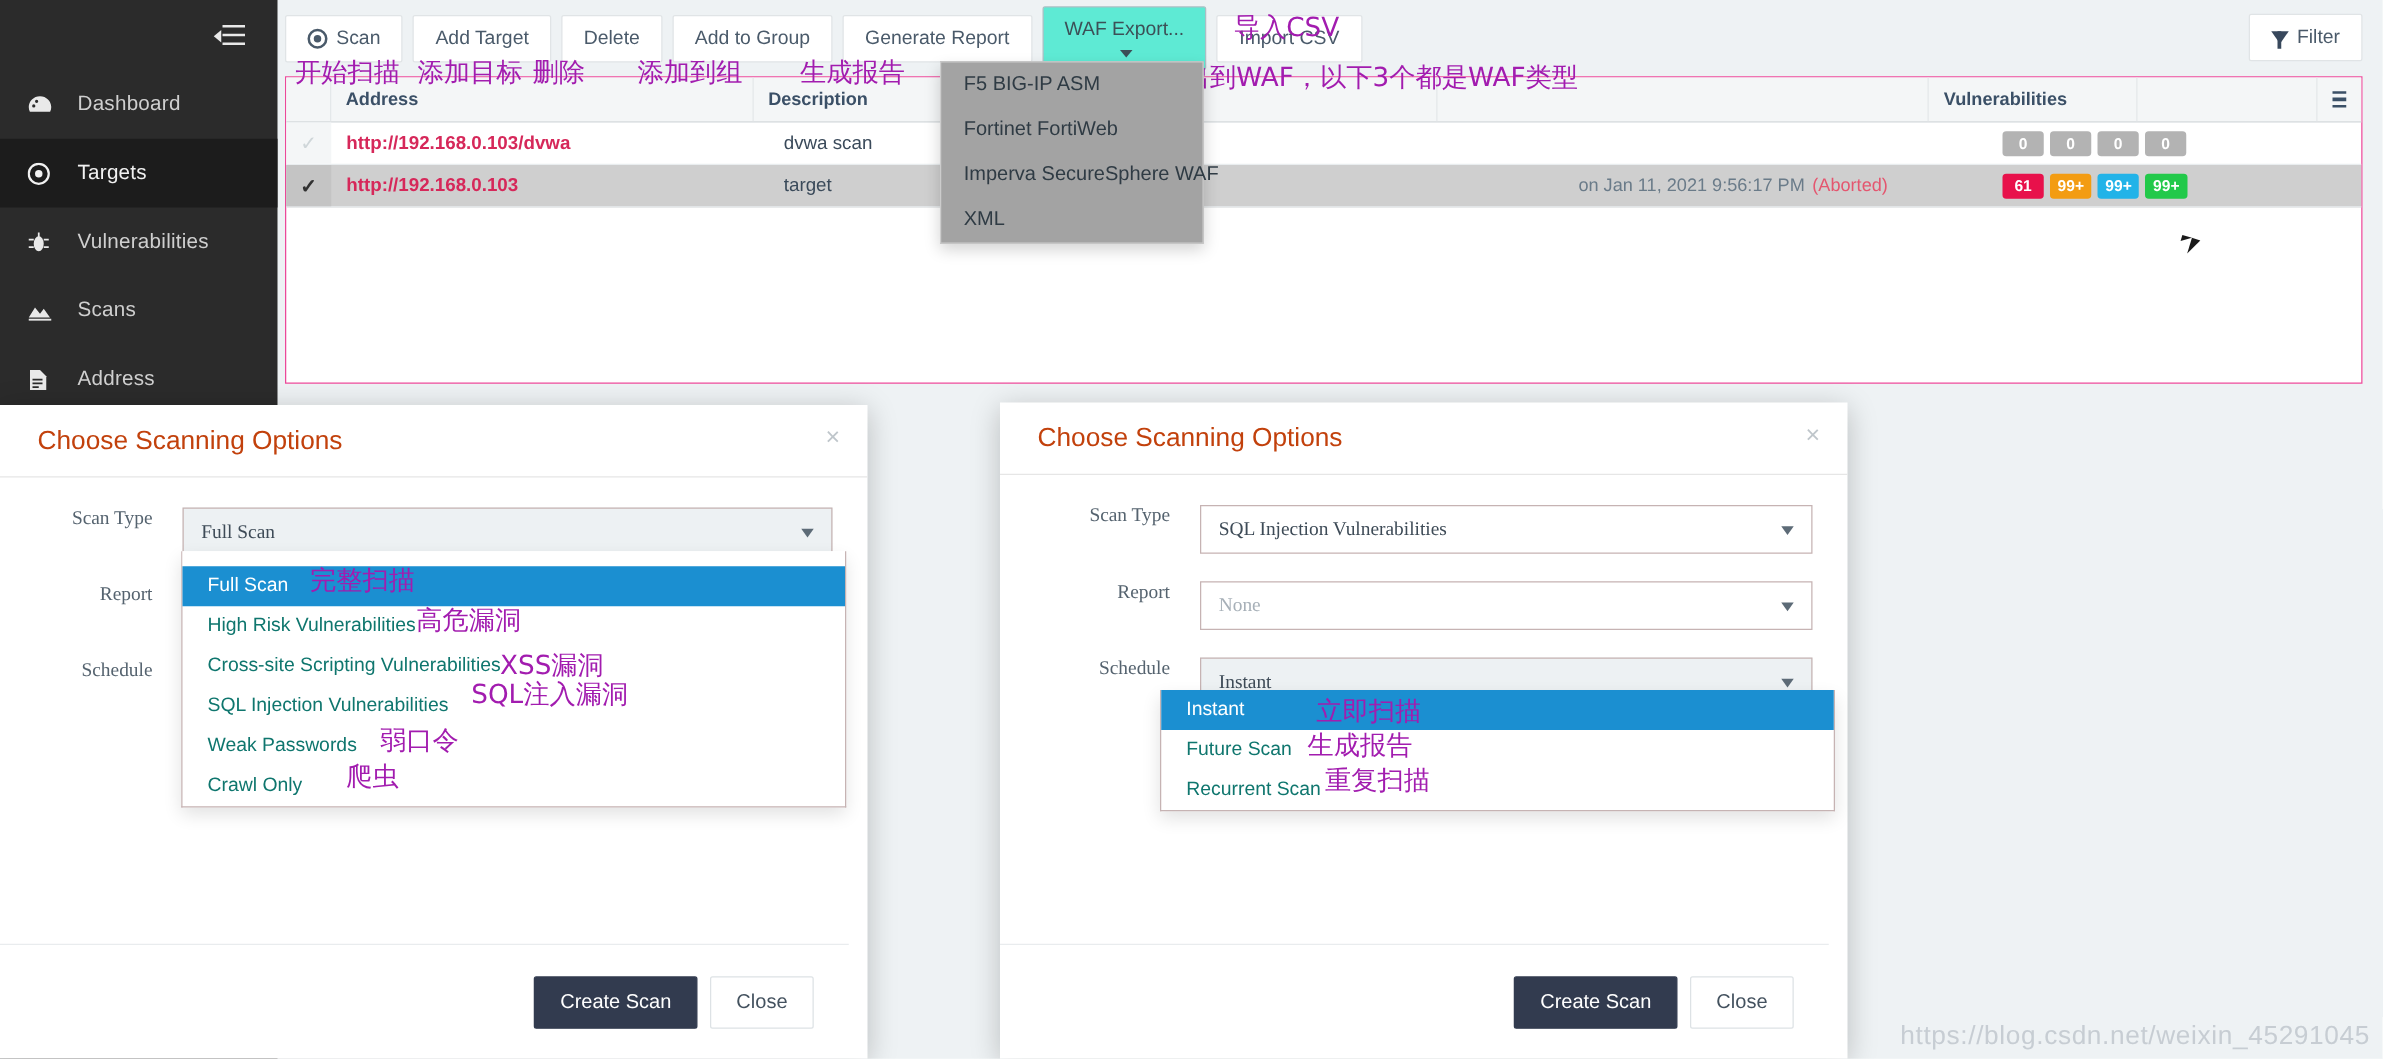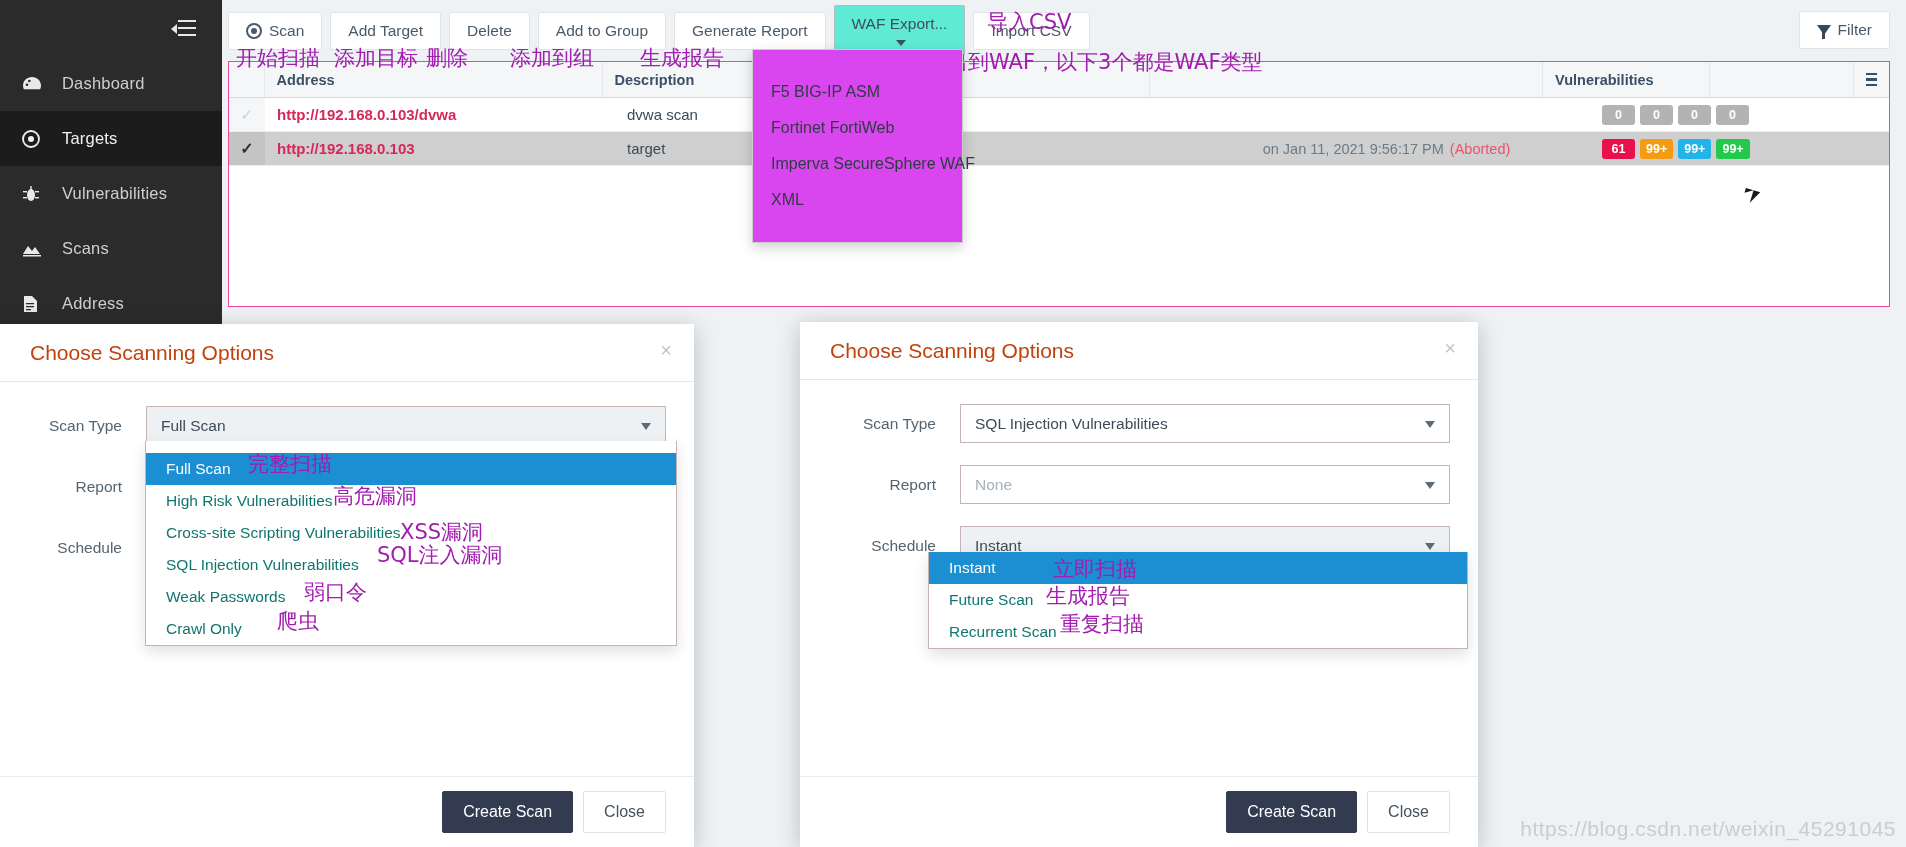--- a/index.html
+++ b/index.html
@@ -126,25 +126,25 @@
     white-space: nowrap;
     font-weight: 400;
     pointer-events: none;
   }
 
   
   .waf-menu {
     position: absolute;
     left: 530px; top: 49px;
     width: 211px;
-    background: #d946ef;
+    background: #a3a3a3;
     border: 1px solid #ccc;
     box-shadow: 0 5px 12px rgba(0,0,0,.18);
     z-index: 30;
-    padding: 24px 0;
+    padding: 0 0;
   }
   .waf-menu-item {
     padding: 9px 18px;
     font-size: 16px;
     color: #2f3b44;
     cursor: pointer;
     white-space: nowrap;
   }
 
   
@@ -234,22 +234,22 @@
     border-bottom: 1px solid #e6e6e6;
     position: relative;
   }
   .modal-title { font-size: 21px; color: #c2410c; }
   .modal-close {
     position: absolute; right: 22px; top: 16px;
     font-size: 20px; color: #bfc6cb; cursor: pointer; line-height: 1;
   }
   .modal-body { padding: 24px 28px 0 28px; }
   .form-row {
-    display: flex; align-items: center;
-    margin-bottom: 22px; position: relative;
+    display: flex; 
+    margin-bottom: 22px; position: relative; font-family: Liberation Serif, serif;
   }
   .form-label {
     width: 118px; text-align: right; padding-right: 24px;
     color: #55636f; font-size: 15.5px;
   }
   .modal-right .form-label { width: 132px; }
   .select {
     flex: 1;
     height: 39px;
     border: 1px solid #c6b3b3;
@@ -288,22 +288,22 @@
   .opt-spacer { height: 12px; background:#fff; }
 
   #scantype-options {
     left: 145px; top: 117px; width: 532px;
   }
   #schedule-options {
     left: 128px; top: 230px; width: 540px;
   }
 
   .modal-footer {
-    position: absolute; left: 0; right: 0; bottom: 0;
-    height: 71px;
+    position: absolute; left: 0; right: 15px; bottom: 0;
+    height: 92px;
     border-top: 1px solid #e9ecee;
     display: flex; align-items: center; justify-content: flex-end;
     padding-right: 28px; gap: 10px;
   }
   .btn-primary {
     background: #323b4f; color: #fff; border: 1px solid #323b4f;
     font-size: 16px; padding: 11px 20px; border-radius: 2px; cursor: pointer;
     font-family: "Liberation Sans", sans-serif;
   }
   .btn-ghost {

